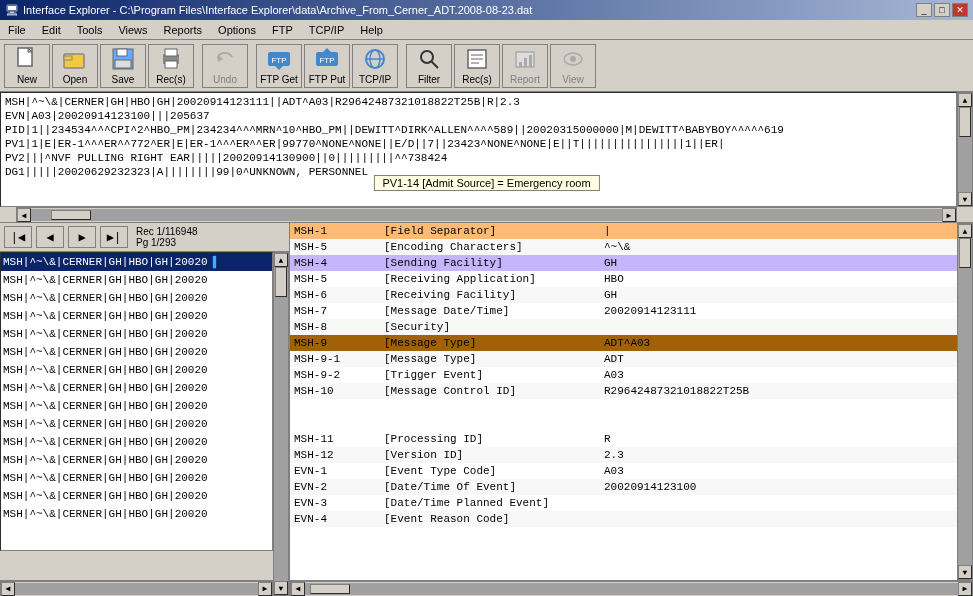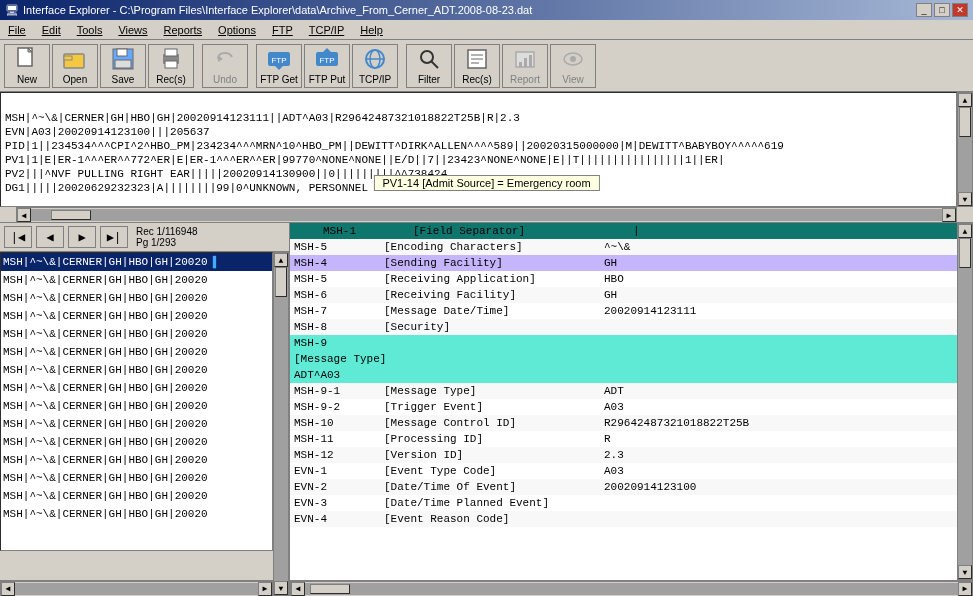--- a/index.html
+++ b/index.html
@@ -36,21 +36,20 @@
       display: flex;
       font-family: Arial, sans-serif;
       font-size: 11px;
       padding: 2px 0;
       height: 20px;
       align-items: center;
     }
     .menu-item {
       padding: 2px 8px;
       cursor: pointer;
-      text-decoration: underline;
     }
     
     
     #toolbar {
       background: #d4d0c8;
       border-bottom: 1px solid #808080;
       display: flex;
       align-items: center;
       padding: 3px 4px;
       gap: 2px;
@@ -266,21 +265,21 @@
       height: 115px;
     }
     #text-content {
       flex: 1;
       background: white;
       border: 1px inset #808080;
       overflow: hidden;
       font-family: 'Courier New', monospace;
       font-size: 11px;
       color: black;
-      padding: 18px 4px;
+      padding: 2px 4px;
     }
     #text-vscroll {
       width: 16px;
     }
     #tooltip-overlay {
       position: absolute;
       bottom: 16px;
       left: 50%;
       transform: translateX(-50%);
       background: #ffffe1;
@@ -546,21 +545,21 @@
           </div>
           <div class="scroll-arrow">▼</div>
         </div>
       </div>
     </div>
 
     <div id="right-panel">
       <div class="right-panel-inner">
         <div id="field-table">
 
-        <div class="field-row" style="background-color: #0f766e; padding-left: 29px;">
+        <div class="field-row" style="background-color: #fdba74;">
               <div class="field-name">MSH-1</div>
               <div class="field-desc">[Field Separator]</div>
               <div class="field-value">|</div>
             </div>
             <div class="field-row" style="background-color: rgb(248, 248, 248);">
               <div class="field-name">MSH-5</div>
               <div class="field-desc">[Encoding Characters]</div>
               <div class="field-value">^~\&amp;</div>
             </div>
             <div class="field-row" style="background-color: #c4b5fd;">
@@ -581,41 +580,41 @@
             <div class="field-row" style="background-color: white;">
               <div class="field-name">MSH-7</div>
               <div class="field-desc">[Message Date/Time]</div>
               <div class="field-value">20020914123111</div>
             </div>
             <div class="field-row" style="background-color: rgb(248, 248, 248);">
               <div class="field-name">MSH-8</div>
               <div class="field-desc">[Security]</div>
               <div class="field-value"></div>
             </div>
-            <div class="field-row" style="background-color: #5eead4; flex-direction: column;">
+            <div class="field-row" style="background-color: #a16207;">
               <div class="field-name">MSH-9</div>
               <div class="field-desc">[Message Type]</div>
               <div class="field-value">ADT^A03</div>
             </div>
             <div class="field-row" style="background-color: rgb(248, 248, 248);">
               <div class="field-name">MSH-9-1</div>
               <div class="field-desc">[Message Type]</div>
               <div class="field-value">ADT</div>
             </div>
             <div class="field-row" style="background-color: white;">
               <div class="field-name">MSH-9-2</div>
               <div class="field-desc">[Trigger Event]</div>
               <div class="field-value">A03</div>
             </div>
             <div class="field-row" style="background-color: rgb(248, 248, 248);">
               <div class="field-name">MSH-10</div>
               <div class="field-desc">[Message Control ID]</div>
               <div class="field-value">R29642487321018822T25B</div>
             </div>
-            <div class="field-row" style="background-color: white;">
+            <div class="field-row" style="background-color: white; margin-top: 32px;">
               <div class="field-name">MSH-11</div>
               <div class="field-desc">[Processing ID]</div>
               <div class="field-value">R</div>
             </div>
             <div class="field-row" style="background-color: rgb(248, 248, 248);">
               <div class="field-name">MSH-12</div>
               <div class="field-desc">[Version ID]</div>
               <div class="field-value">2.3</div>
             </div>
             <div class="field-row" style="background-color: white;">

